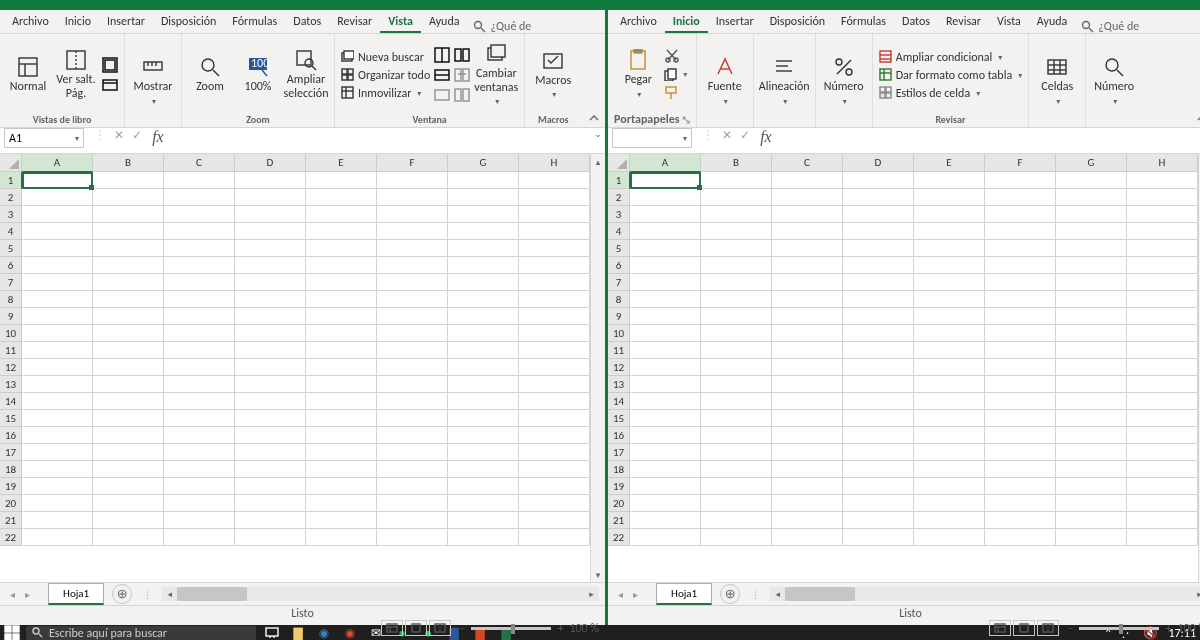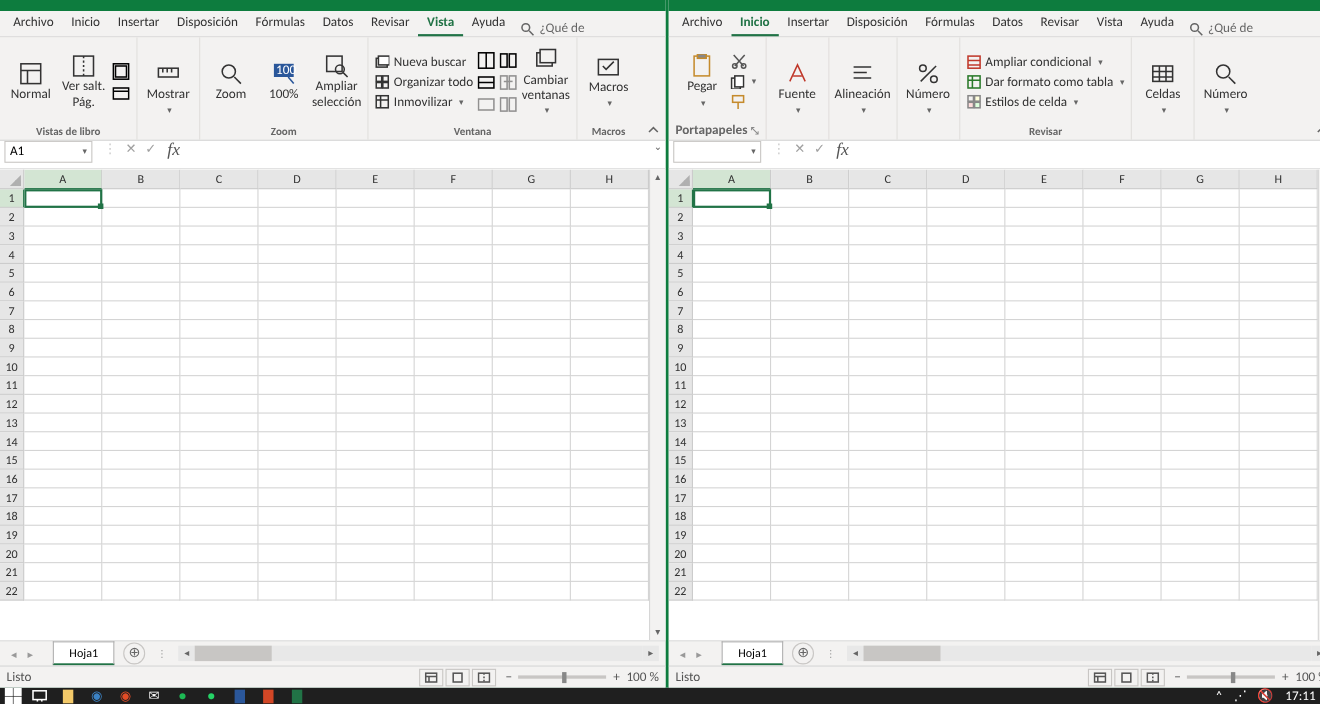--- a/index.html
+++ b/index.html
@@ -55,21 +55,21 @@
 .vscroll .track { flex: 1; }
 .sheetbar { height: 23px; background: #f3f2f1; border-top: 1px solid #d6d6d6; display: flex; align-items: center; }
 .sheetnav { display: flex; gap: 2px; padding: 0 6px; color: #999; }
 .sheetnav span { padding: 0 4px; font-size: 10px; }
 .sheettab { padding: 3px 14px; background: #fff; border: 1px solid #aeaeae; border-bottom: 2px solid #217346; font-size: 11px; margin-left: 8px; }
 .addsheet { width: 20px; height: 20px; border: 1px solid #c8c6c4; border-radius: 50%; margin-left: 8px; text-align: center; line-height: 18px; color: #666; font-size: 13px; }
 .hscroll { flex: 1; margin: 0 6px; display: flex; align-items: center; }
 .hscroll .arr { width: 15px; text-align: center; font-size: 9px; color: #666; background: #e8e8e8; height: 14px; line-height: 14px; }
 .hscroll .track { flex: 1; height: 14px; background: #e8e8e8; position: relative; }
 .hscroll .thumb { position: absolute; left: 0; width: 70px; height: 14px; background: #c8c6c4; }
-.statusbar { height: 20px; background: #f3f2f1; border-top: 1px solid #d6d6d6; display: flex; align-items: center; padding: 0 6px; font-size: 11px; color: #555; }
+.statusbar { height: 20px; background: #f3f2f1; border-top: 1px solid #d6d6d6; display: flex; align-items: center; padding: 0 6px; font-size: 11px; color: #555; flex-direction: column; }
 .statusbar .right { margin-left: auto; display: flex; align-items: center; gap: 8px; }
 .viewbtns { display: flex; gap: 2px; }
 .viewbtns span { width: 22px; height: 16px; border: 1px solid #c8c6c4; display: inline-flex; align-items: center; justify-content: center; }
 .zoom { display: flex; align-items: center; gap: 6px; font-size: 11px; }
 .zoom .slider { width: 80px; height: 3px; background: #c8c6c4; position: relative; }
 .zoom .slider::after { content: ""; position: absolute; left: 50%; top: -3px; width: 4px; height: 10px; background: #888; }
 .taskbar { height: 15px; background: #1f1f1f; display: flex; align-items: center; padding: 0 4px; gap: 6px; color: #fff; font-size: 10px; overflow: hidden; }
 .taskbar .start { width: 16px; height: 16px; }
 .taskbar .searchbox { flex: 0 0 230px; background: #3a3a3a; height: 14px; border-radius: 2px; display: flex; align-items: center; padding: 0 6px; color: #ccc; gap: 6px; }
 .taskbar .tb-icon { width: 20px; height: 14px; display: flex; align-items: center; justify-content: center; }
@@ -1137,20 +1137,27 @@
 
 </div>
 
 <div class="taskbar">
   <svg class="start" style="stroke:#fff;fill:#fff">
       <rect x="1" y="1" width="6" height="6"></rect>
       <rect x="9" y="1" width="6" height="6"></rect>
       <rect x="1" y="9" width="6" height="6"></rect>
       <rect x="9" y="9" width="6" height="6"></rect>
     </svg>
+  <div class="searchbox">
+    <svg width="11" height="11" style="stroke:#ccc">
+        <circle cx="4" cy="4" r="3"></circle>
+        <line x1="7" y1="7" x2="10" y2="10"></line>
+      </svg>
+    <span>Escribe aquí para buscar</span>
+  </div>
   <span class="tb-icon">
       <svg width="14" height="11" style="stroke:#fff">
         <rect x="1" y="1" width="12" height="8"></rect>
         <line x1="5" y1="9" x2="5" y2="11"></line>
         <line x1="9" y1="9" x2="9" y2="11"></line>
       </svg>
     </span>
   <span class="tb-icon" style="color:#f3c969">▇</span>
   <span class="tb-icon" style="color:#3b82c4">◉</span>
   <span class="tb-icon" style="color:#e34c26">◉</span>

